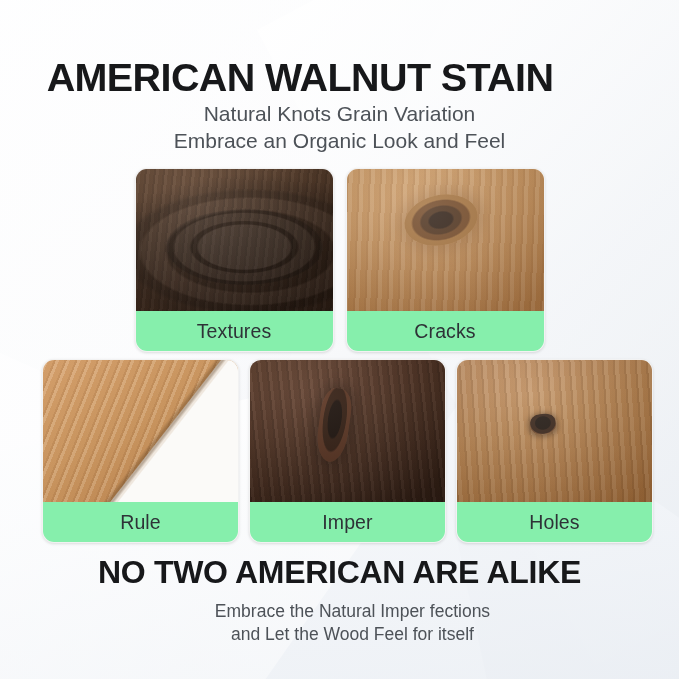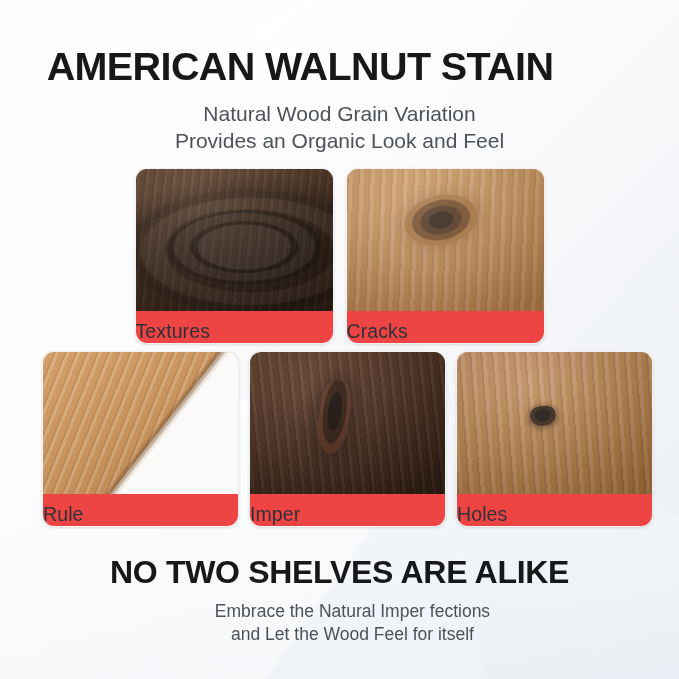--- a/index.html
+++ b/index.html
@@ -51,21 +51,21 @@
 
   .content {
     position: relative;
     z-index: 2;
     width: 679px;
     height: 679px;
   }
 
   .headline {
     position: absolute;
-    top: 47px;
+    top: 58px;
     left: 0;
     width: 600px;
     text-align: center;
     font-size: 39.5px;
     line-height: 1;
     font-weight: bold;
     letter-spacing: -0.6px;
     color: #17181a;
     font-family: "Liberation Sans", sans-serif;
   }
@@ -108,26 +108,26 @@
 
   .swatch {
     position: relative;
     width: 100%;
     overflow: hidden;
   }
   .row1 .swatch { height: 142px; }
   .row2 .swatch { height: 142px; }
 
   .caption {
-    height: 32px;
+    height: 40px;
     line-height: 40px;
-    text-align: left;
+    text-align: center;
     font-size: 19.5px;
     color: #2e3237;
-    background: #ef4444;
+    background: #86efac;
     letter-spacing: 0.1px;
   }
 
   
   .wood {
     position: absolute;
     inset: 0;
   }
 
   
@@ -267,22 +267,22 @@
   <div class="sheen s1"></div>
   <div class="sheen s2"></div>
   <div class="sheen s3"></div>
   <div class="sheen s4"></div>
 
   <div class="content">
 
     <div class="headline">AMERICAN WALNUT STAIN</div>
 
     <div class="subhead">
-      <div>Natural Wood Grain Variation</div>
-      <div>Provides an Organic Look and Feel</div>
+      <div>Natural Knots Grain Variation</div>
+      <div>Embrace an Organic Look and Feel</div>
     </div>
 
     <div class="grid">
 
       <div class="row row1">
 
         <div class="card">
           <div class="swatch">
             <div class="wood wood-textures"></div>
           </div>
@@ -325,21 +325,21 @@
             <div class="wood wood-holes">
               <div class="hole-holes"></div>
             </div>
           </div>
           <div class="caption">Holes</div>
         </div>
 
       </div>
     </div>
 
-    <div class="footline">NO TWO SHELVES ARE ALIKE</div>
+    <div class="footline">NO TWO AMERICAN ARE ALIKE</div>
 
     <div class="footsub">
       <div>Embrace the Natural Imper fections</div>
       <div>and Let the Wood Feel for itself</div>
     </div>
 
   </div>
 </div>
 
 </body></html>

